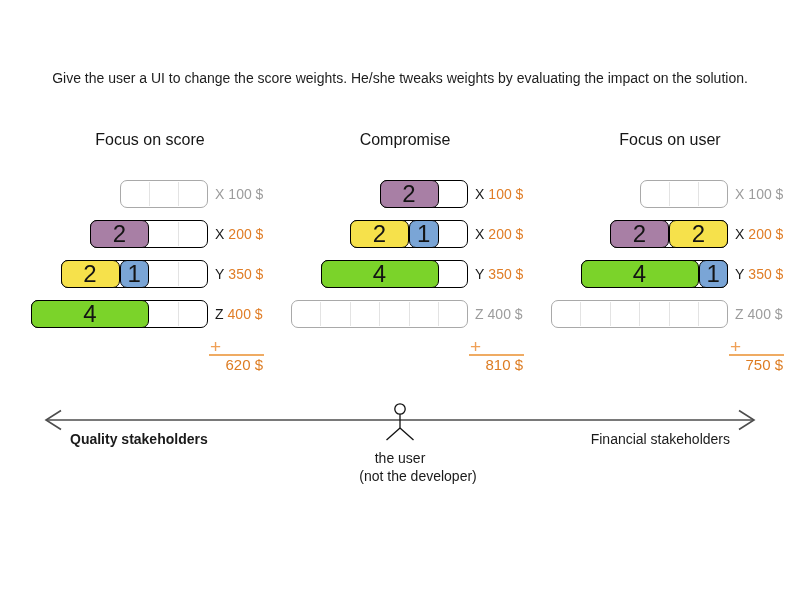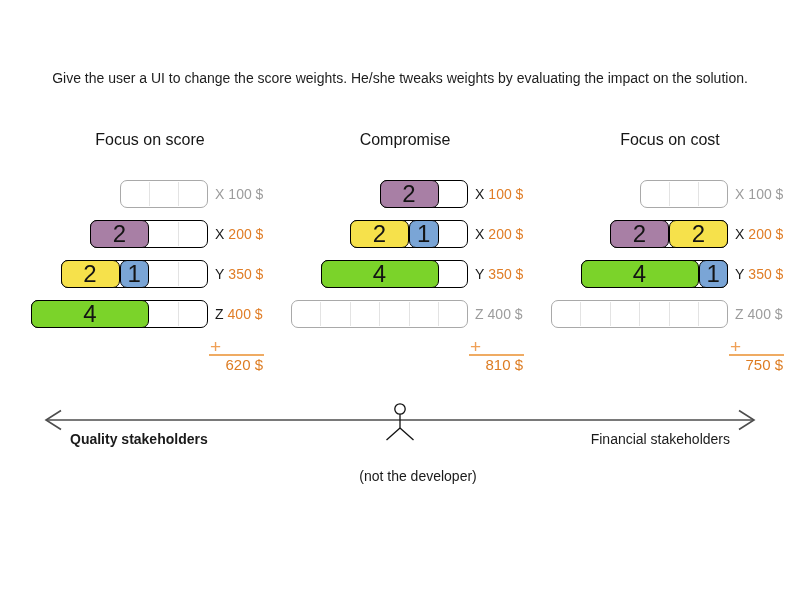--- a/index.html
+++ b/index.html
@@ -142,21 +142,21 @@
         <div class="divider" style="left: 117.5px;"></div>
         <div class="divider" style="left: 147px;"></div>
       </div>
       <div class="row-label inactive" style="left: 475px; top: 300px;">
         <span class="c-letter">Z</span>
         <span class="c-amount">400 $</span>
       </div>
       <div class="plus-sign" style="left: 470px; top: 336px;">+</div>
       <div class="sum-line" style="left: 469px; top: 354px; width: 55px;"></div>
       <div class="total-amount" style="left: 468px; top: 356px;">810 $</div>
-      <div class="col-title" style="left: 550px; top: 131px;">Focus on cost</div>
+      <div class="col-title" style="left: 550px; top: 131px;">Focus on user</div>
       <div class="rowbox" style="left: 639.5px; top: 180px; width: 88.5px;">
         <div class="rowframe inactive"></div>
         <div class="divider" style="left: 29px;"></div>
         <div class="divider" style="left: 58.5px;"></div>
       </div>
       <div class="row-label inactive" style="left: 735px; top: 180px;">
         <span class="c-letter">X</span>
         <span class="c-amount">100 $</span>
       </div>
       <div class="rowbox" style="left: 610px; top: 220px; width: 118px;">
@@ -209,15 +209,16 @@
     <g stroke="#111" stroke-width="1.3" fill="none">
       <circle cx="400" cy="14" r="5.2" fill="#ffffff"></circle>
       <line x1="400" y1="19.2" x2="400" y2="33"></line>
       <line x1="400" y1="33" x2="386.5" y2="45"></line>
       <line x1="400" y1="33" x2="413.5" y2="45"></line>
     </g>
   </svg>
 
   <div class="footer-label" style="left:70px;top:431px;font-weight:bold;">Quality stakeholders</div>
   <div class="footer-label" style="right:70px;top:431px;margin-left:30px;">Financial stakeholders</div>
+  <div class="center-label" style="top:450px;">the user</div>
   <div class="center-label" style="top:468px;padding-left:18px;">(not the developer)</div>
 
 </div>
 
 </body></html>

